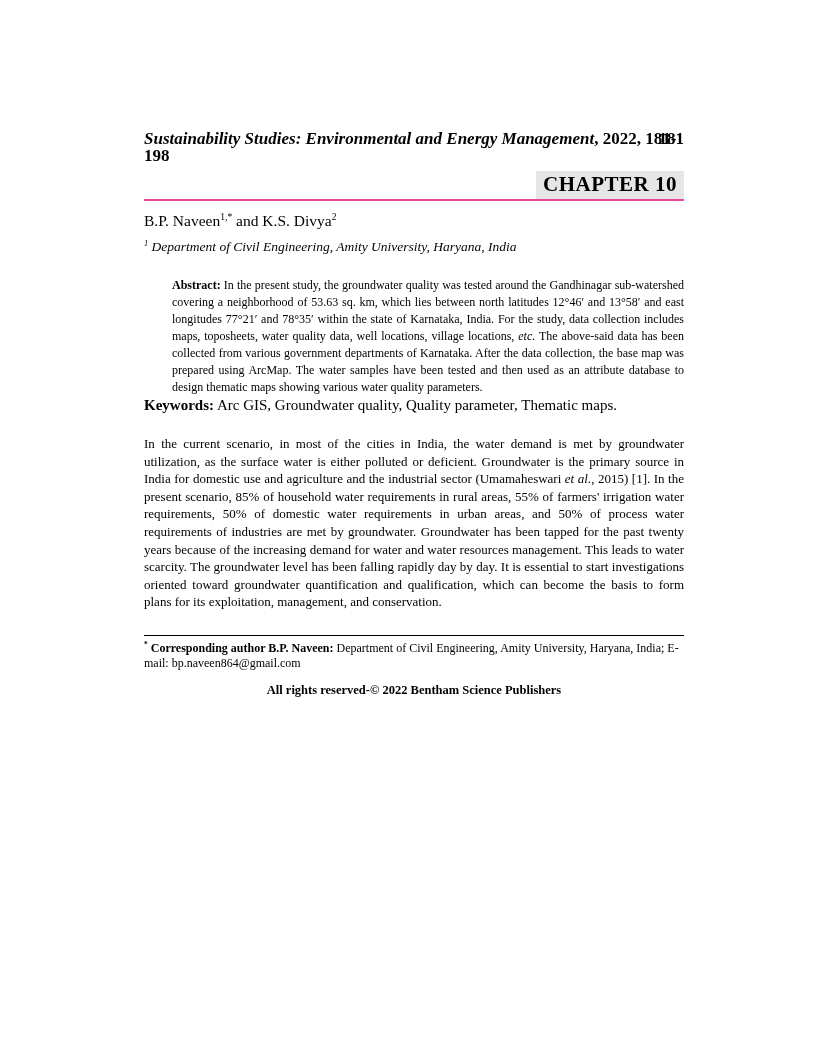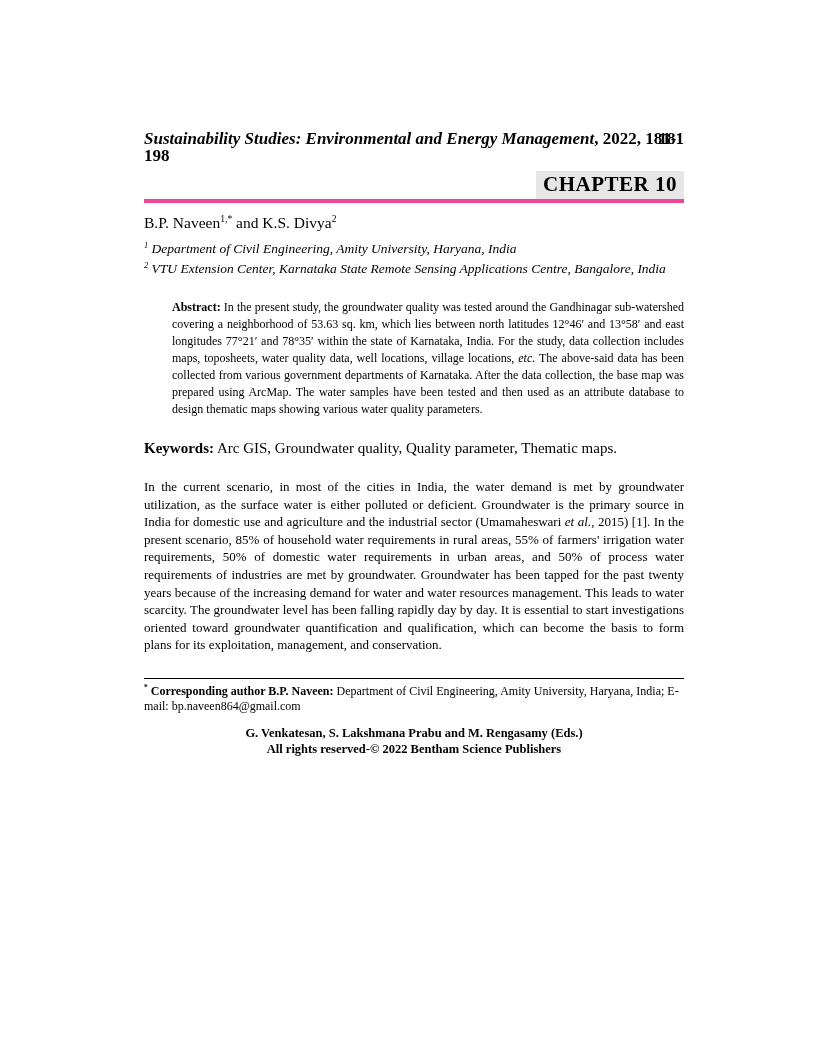--- a/index.html
+++ b/index.html
@@ -27,21 +27,21 @@
   .journal-italic { font-style: italic; }
   .journal-suffix { font-style: normal; }
   .page-number {
     position: absolute;
     right: 0;
     top: 0;
   }
   
   .chapter-banner {
     margin-top: 7px;
-    border-bottom: 4px solid #ec4899;
+    border-bottom: 2px solid #ec4899;
     text-align: right;
   }
   .chapter-label {
     display: inline-block;
     background: #e6e6e6;
     font-size: 21px;
     font-weight: bold;
     letter-spacing: 0.5px;
     padding: 1px 7px 2px 7px;
   }
@@ -77,21 +77,20 @@
     margin-top: 20px;
     margin-left: 28px;
     font-size: 12px;
     line-height: 17px;
     text-align: justify;
   }
   .abstract-label { font-weight: bold; }
   .italic-run { font-style: italic; }
   
   .keywords {
-    margin-top: 21px;
     font-size: 15px;
     line-height: 19px;
   }
   .keywords-label { font-weight: bold; }
   
   .section-heading {
     margin-top: 27px;
     font-size: 16px;
     font-weight: bold;
     letter-spacing: 0.2px;
@@ -134,31 +133,29 @@
 
     <div class="chapter-banner">
       <span class="chapter-label">CHAPTER 10</span>
     </div>
 
 
     <div class="authors"><span class="author-name">B.P. Naveen</span><sup class="author-name">1,*</sup><span> and </span><span class="author-name">K.S. Divya</span><sup class="author-name">2</sup></div>
 
     <div class="affiliations">
       <div class="affiliation"><sup>1</sup><span> Department of Civil Engineering, Amity University, Haryana, India</span></div>
-      <div class="affiliation"><sup>2</sup><span> VTU Extension Center, Karnataka State Remote Sensing Applications Centre, Bangalore, India</span></div>
     </div>
 
     <p class="abstract"><span class="abstract-label">Abstract:</span><span> In the present study, the groundwater quality was tested around the Gandhinagar sub-watershed covering a neighborhood of 53.63 sq. km, which lies between north latitudes 12°46′ and 13°58′ and east longitudes 77°21′ and 78°35′ within the state of Karnataka, India. For the study, data collection includes maps, toposheets, water quality data, well locations, village locations, </span><span class="italic-run">etc.</span><span> The above-said data has been collected from various government departments of Karnataka. After the data collection, the base map was prepared using ArcMap. The water samples have been tested and then used as an attribute database to design thematic maps showing various water quality parameters.</span></p>
 
     <p class="keywords"><span class="keywords-label">Keywords:</span><span> Arc GIS, Groundwater quality, Quality parameter, Thematic maps.</span></p>
 
 
     <p class="body-paragraph"><span>In the current scenario, in most of the cities in India, the water demand is met by groundwater utilization, as the surface water is either polluted or deficient. Groundwater is the primary source in India for domestic use and agriculture and the industrial sector (Umamaheswari </span><span class="italic-run">et al.</span><span>, 2015) [1]. In the present scenario, 85% of household water requirements in rural areas, 55% of farmers' irrigation water requirements, 50% of domestic water requirements in urban areas, and 50% of process water requirements of industries are met by groundwater. Groundwater has been tapped for the past twenty years because of the increasing demand for water and water resources management. This leads to water scarcity. The groundwater level has been falling rapidly day by day. It is essential to start investigations oriented toward groundwater quantification and qualification, which can become the basis to form plans for its exploitation, management, and conservation.</span></p>
 
     <div class="footnote"><sup class="footnote-bold">*</sup><span class="footnote-bold"> Corresponding author B.P. Naveen:</span><span> Department of Civil Engineering, Amity University, Haryana, India; E-mail: bp.naveen864@gmail.com</span></div>
 
     <div class="editors-block">
-      <div>G. Venkatesan, S. Lakshmana Prabu and M. Rengasamy (Eds.)</div>
       <div>All rights reserved-© 2022 Bentham Science Publishers</div>
     </div>
 
   </div>
 </div>
 
 </body></html>

